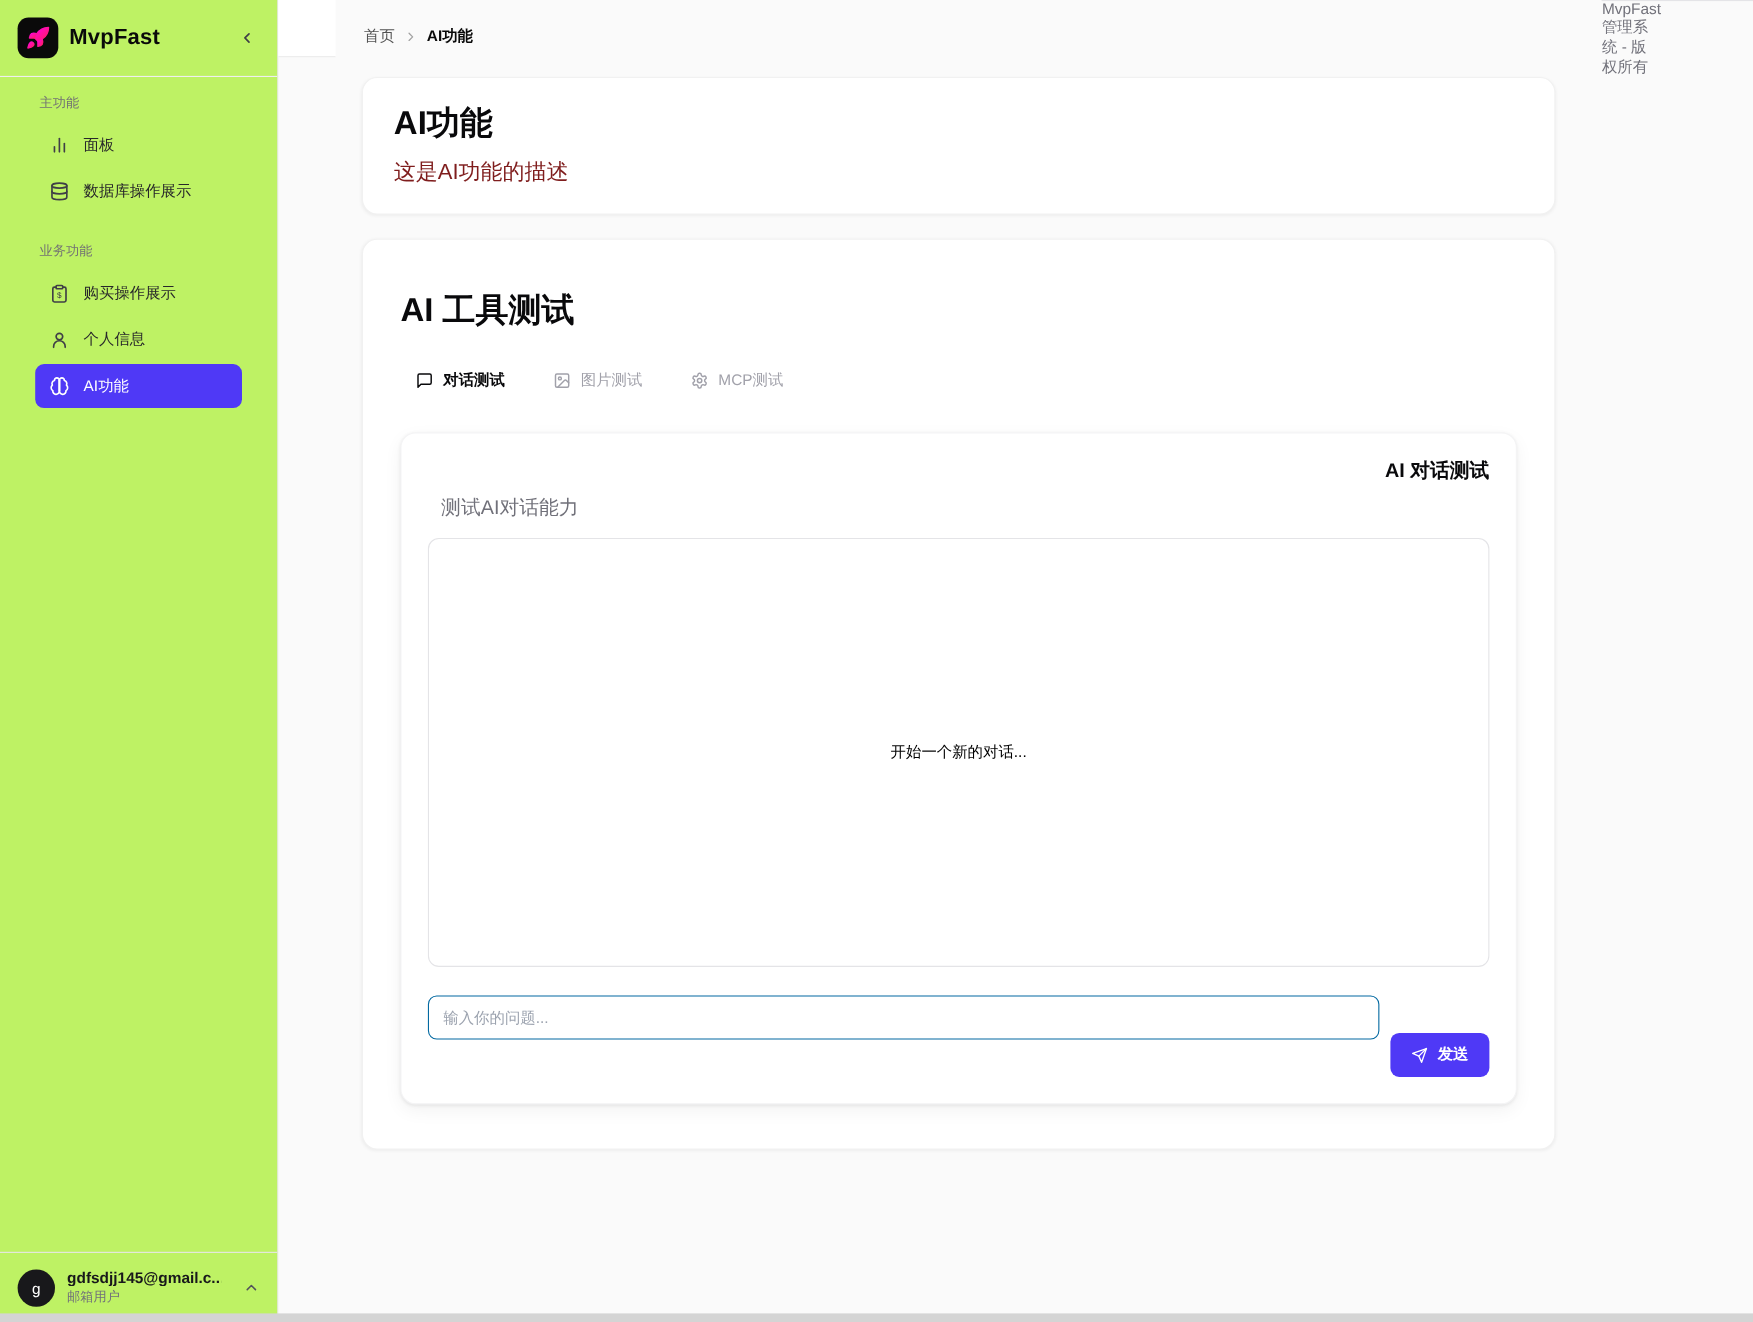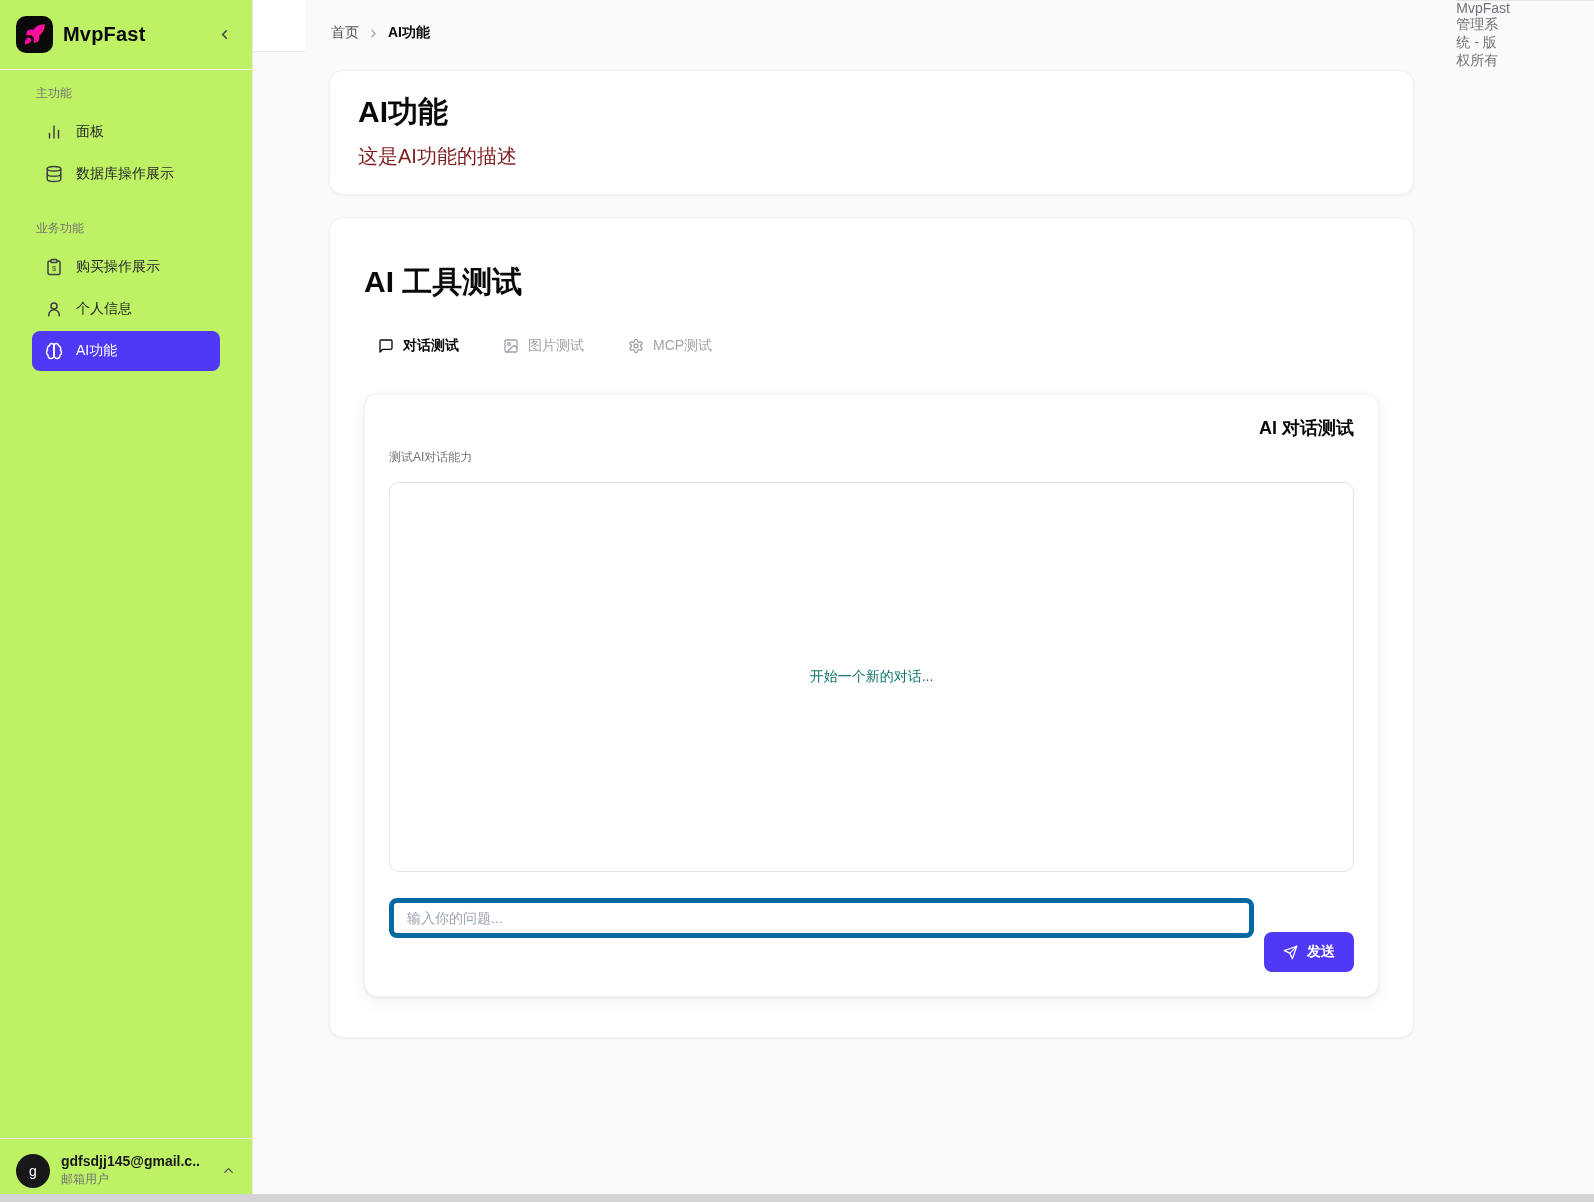--- a/index.html
+++ b/index.html
@@ -98,32 +98,32 @@
 
   .inner-card {
     margin-top: 38px;
     background: #fff;
     border: 1px solid #f4f4f5;
     border-radius: 14px;
     box-shadow: 0 1px 3px rgba(0,0,0,.07), 0 6px 16px rgba(0,0,0,.05);
     padding: 22px 24px 24px;
   }
   .chat-title { font-size: 18px; font-weight: 700; margin-bottom: 9px; color: #09090b; text-align: right; }
-  .chat-desc { font-size: 12px; color: #71717a; margin-bottom: 16px; }
+  .chat-desc { font-size: 18px; color: #71717a; margin-bottom: 16px; margin-left: 12px; }
   .chat-box {
     height: 390px;
     border: 1px solid #e4e4e7; border-radius: 10px;
     display: flex; align-items: center; justify-content: center;
   }
-  .chat-empty { font-size: 14px; color: #0f766e; }
+  .chat-empty { font-size: 14px; color: #000000; }
 
   .input-row { margin-top: 26px; display: flex; gap: 10px; }
   .chat-input {
     flex: 1; height: 40px;
-    border: 5px solid #0369a1; border-radius: 8px;
+    border: 1px solid #0369a1; border-radius: 8px;
     padding: 0 13px; font-size: 14px; color: #18181b;
     font-family: inherit; background: #fff; outline: none;
   }
   .chat-input::placeholder { color: #9ca3af; }
   .send-btn {
     width: 90px; height: 40px; flex: 0 0 90px;
     background: #4f39f6; color: #fff;
     border: none; border-radius: 8px;
     display: flex; align-items: center; justify-content: center; gap: 9px;
     font-size: 14px; font-weight: 600; font-family: inherit; cursor: pointer; margin-top: 34px;

